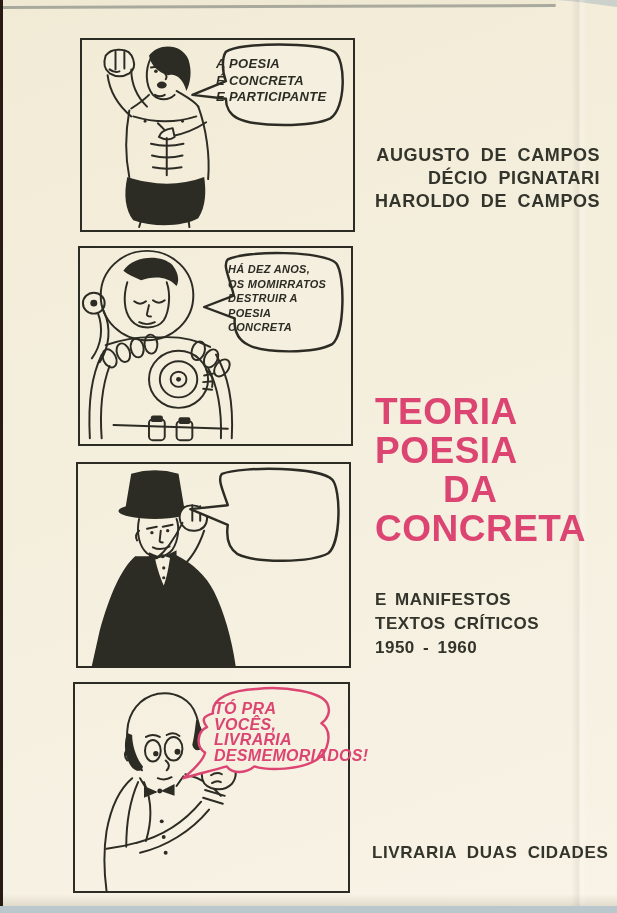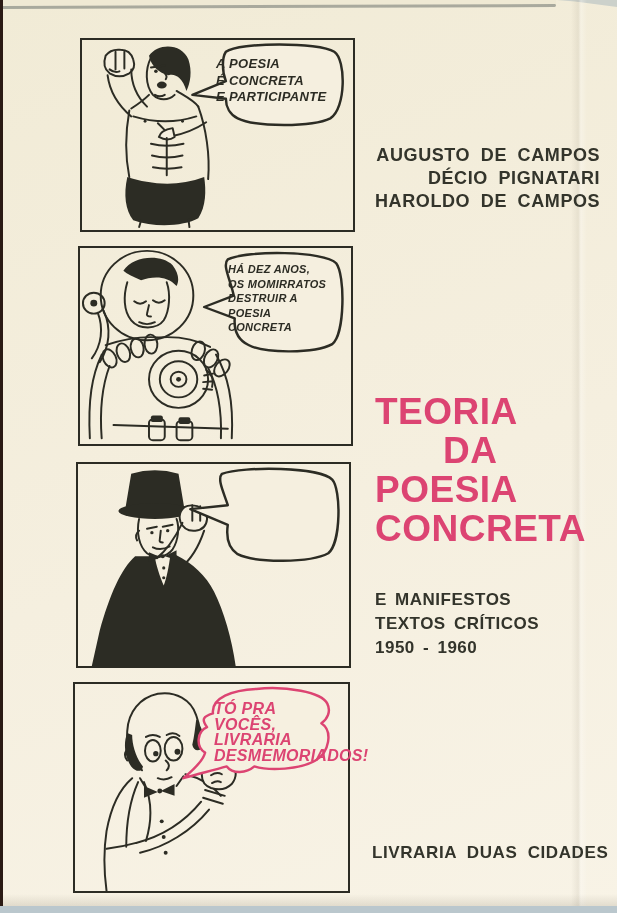--- a/index.html
+++ b/index.html
@@ -198,22 +198,22 @@
   </div>
 
   <div class="authors">
     <div>AUGUSTO DE CAMPOS</div>
     <div>DÉCIO PIGNATARI</div>
     <div>HAROLDO DE CAMPOS</div>
   </div>
 
   <div class="title">
     <div class="tl">TEORIA</div>
+    <div class="tl">POESIA</div>
     <div class="tl tl-da">DA</div>
-    <div class="tl">POESIA</div>
     <div class="tl">CONCRETA</div>
   </div>
 
   <div class="subtitle">
     <div>E MANIFESTOS</div>
     <div>TEXTOS CRÍTICOS</div>
     <div>1950 - 1960</div>
   </div>
 
   <div class="publisher">LIVRARIA DUAS CIDADES</div>

